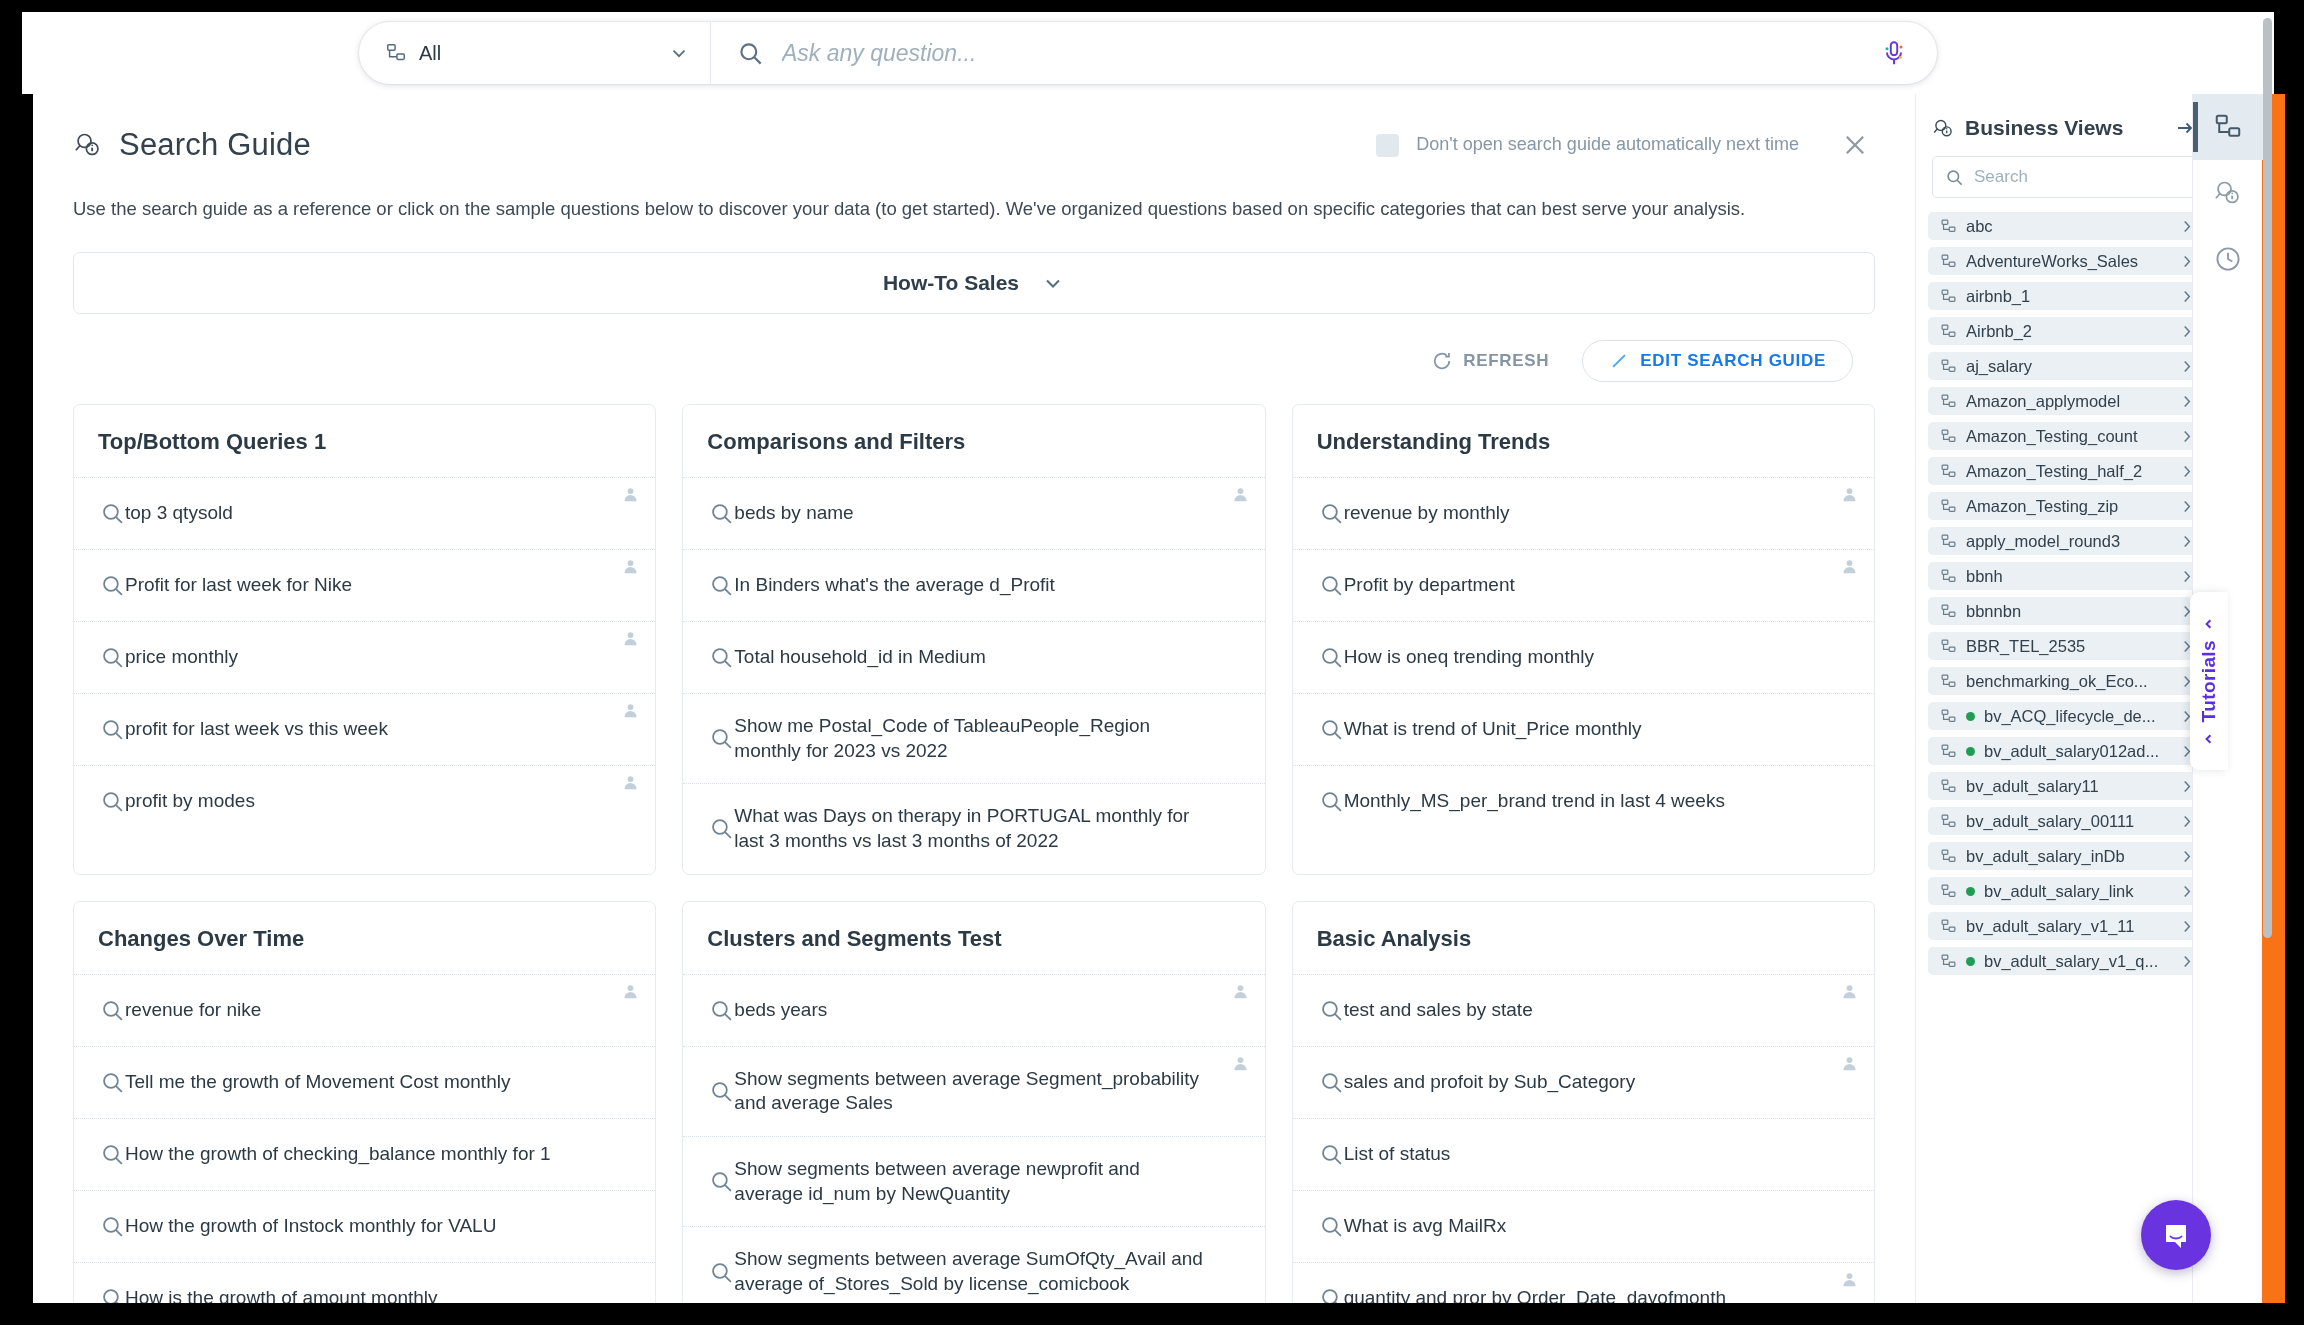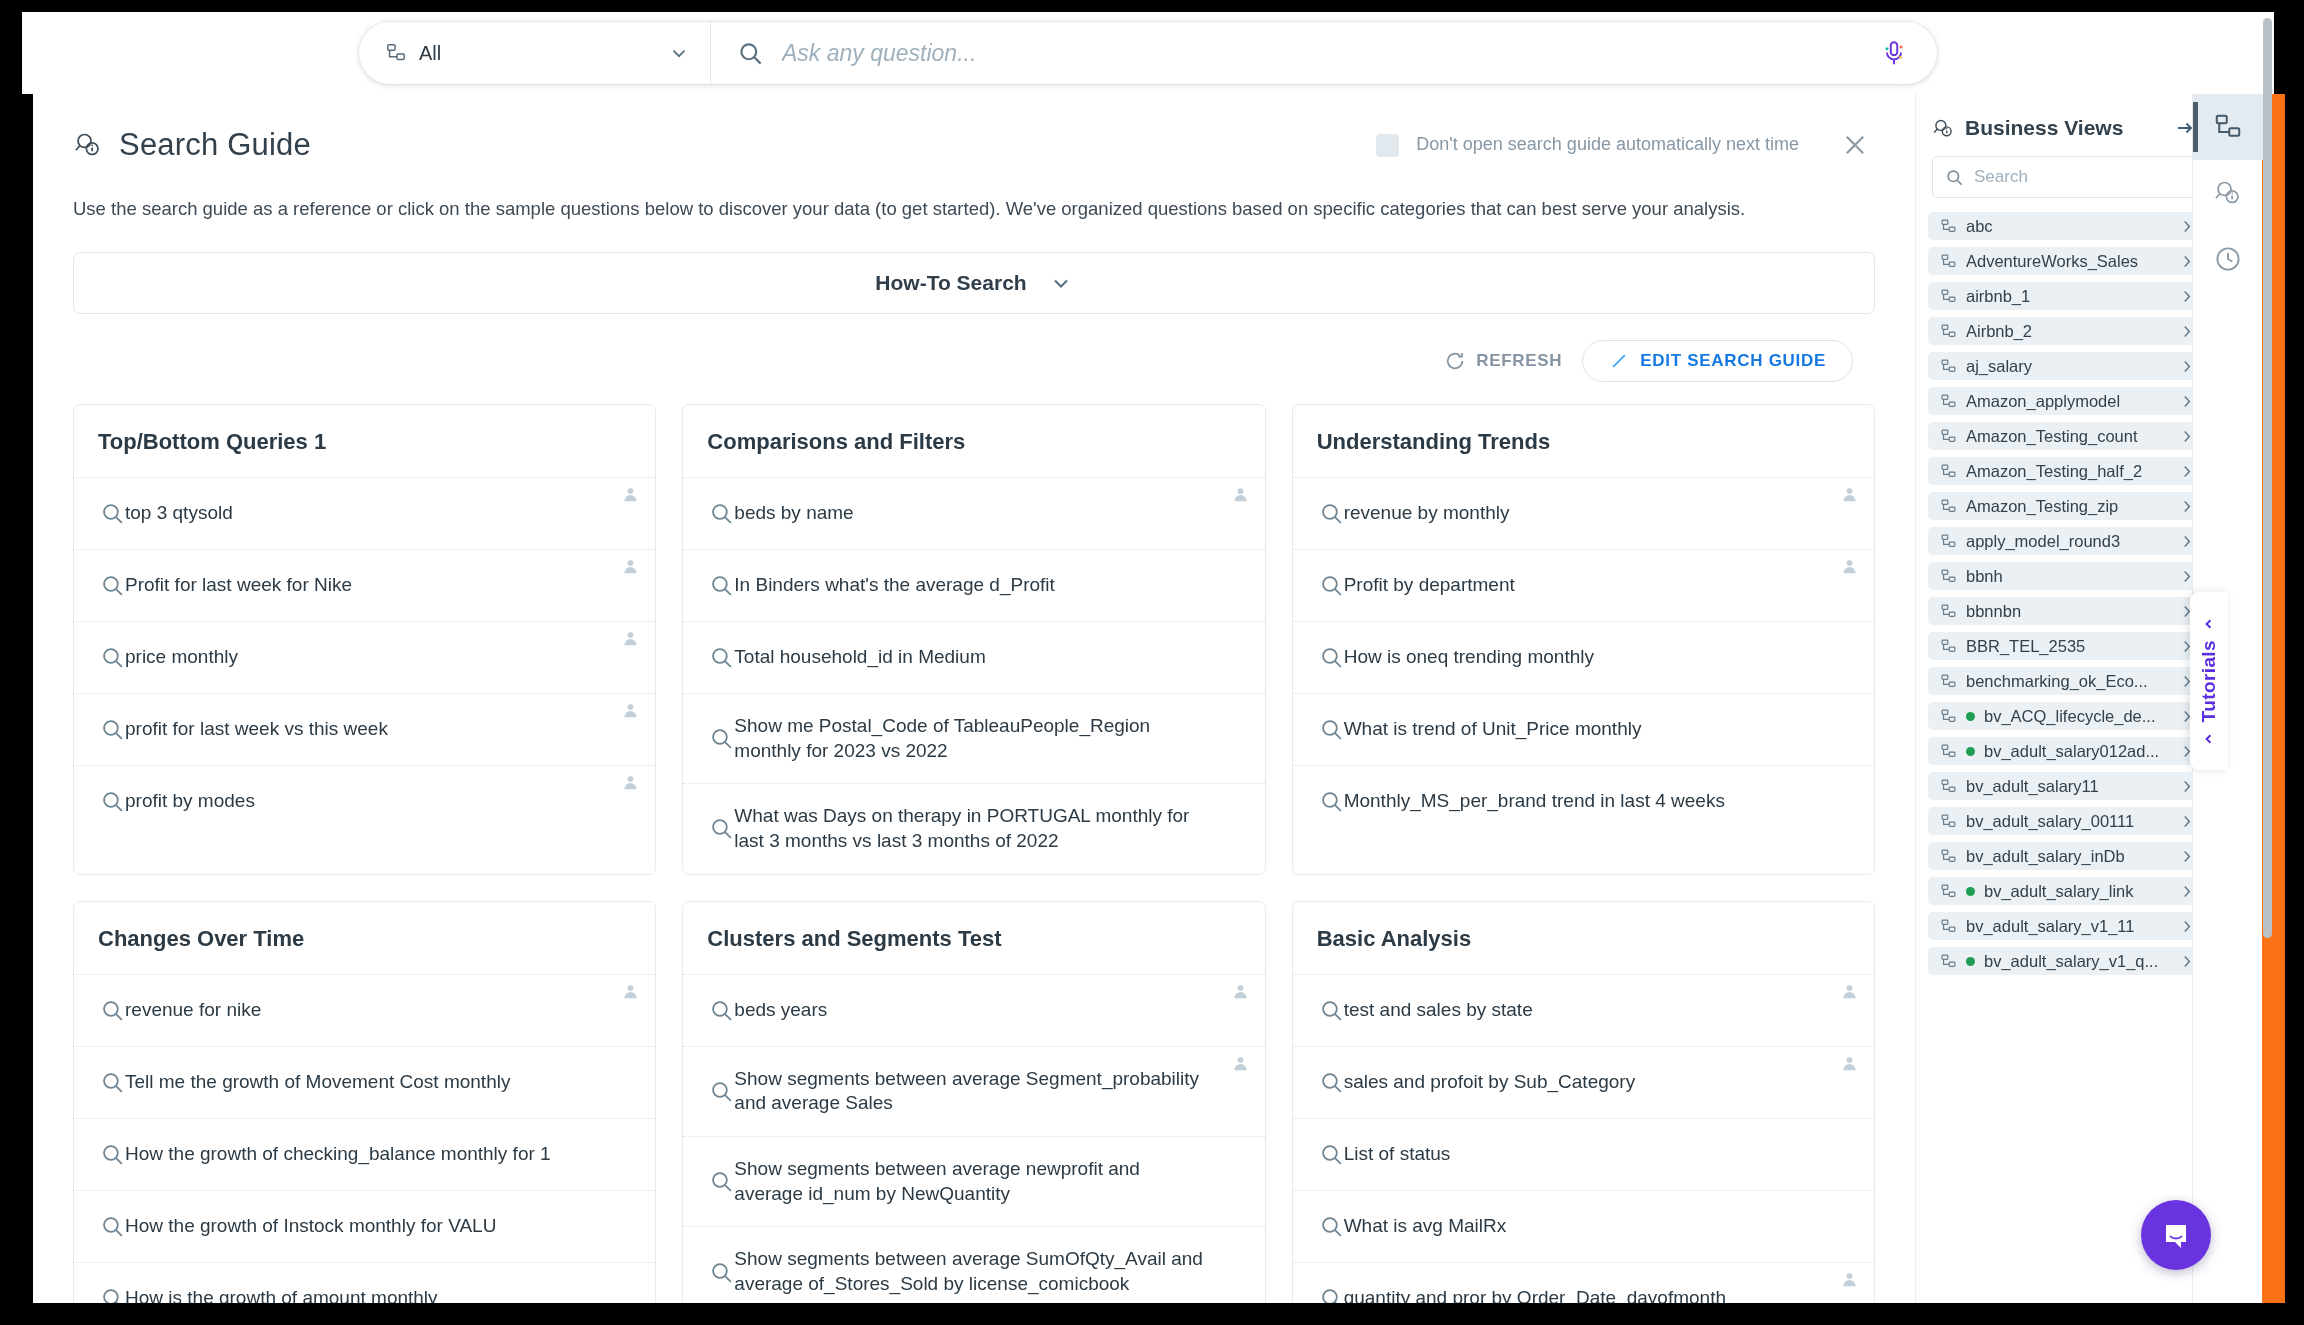--- a/index.html
+++ b/index.html
@@ -65,21 +65,21 @@
   .intro {
     padding: 24px 40px 0 40px; font-size: 18.5px; color: #3d4a56; line-height: 1.4;
   }
   .howto {
     margin: 30px 40px 0 40px; height: 62px;
     border: 1px solid #e3e8ec; border-radius: 7px; background: #fff;
     display: flex; align-items: center; justify-content: center; gap: 22px; cursor: pointer;
   }
   .howto .t { font-size: 21px; color: #2f3e4a; font-weight: bold; }
   .actions {
-    display: flex; align-items: center; justify-content: flex-end; gap: 20px;
+    display: flex; align-items: center; justify-content: flex-end; gap: 33px;
     padding: 26px 40px 0 0; margin-right: 22px;
   }
   .btn-refresh {
     display: flex; align-items: center; gap: 11px; cursor: pointer;
     font-size: 17px; font-weight: bold; letter-spacing: .7px; color: #8595a3;
   }
   .btn-edit {
     display: flex; align-items: center; gap: 11px; cursor: pointer;
     font-size: 17px; font-weight: bold; letter-spacing: .7px; color: #1779e3;
     border: 1px solid #dce4ea; border-radius: 22px; padding: 10px 26px; background: #fff;
@@ -245,21 +245,21 @@
             <svg width="28" height="28" viewBox="0 0 24 24" fill="none" stroke="#8d99a3" stroke-width="1.9">
               <path d="M5 5 L19 19 M19 5 L5 19"></path>
             </svg>
           </div>
         </div>
       </div>
 
       <div class="intro">Use the search guide as a reference or click on the sample questions below to discover your data (to get started). We've organized questions based on specific categories that can best serve your analysis.</div>
 
       <div class="howto">
-        <span class="t">How-To Search</span>
+        <span class="t">How-To Sales</span>
         <span>
           <svg width="24" height="24" viewBox="0 0 24 24" fill="none" stroke="#56707f" stroke-width="2.1">
             <path d="M6 9.5 L12 15.5 L18 9.5"></path>
           </svg>
         </span>
       </div>
 
       <div class="actions">
         <div class="btn-refresh">
           <span>

